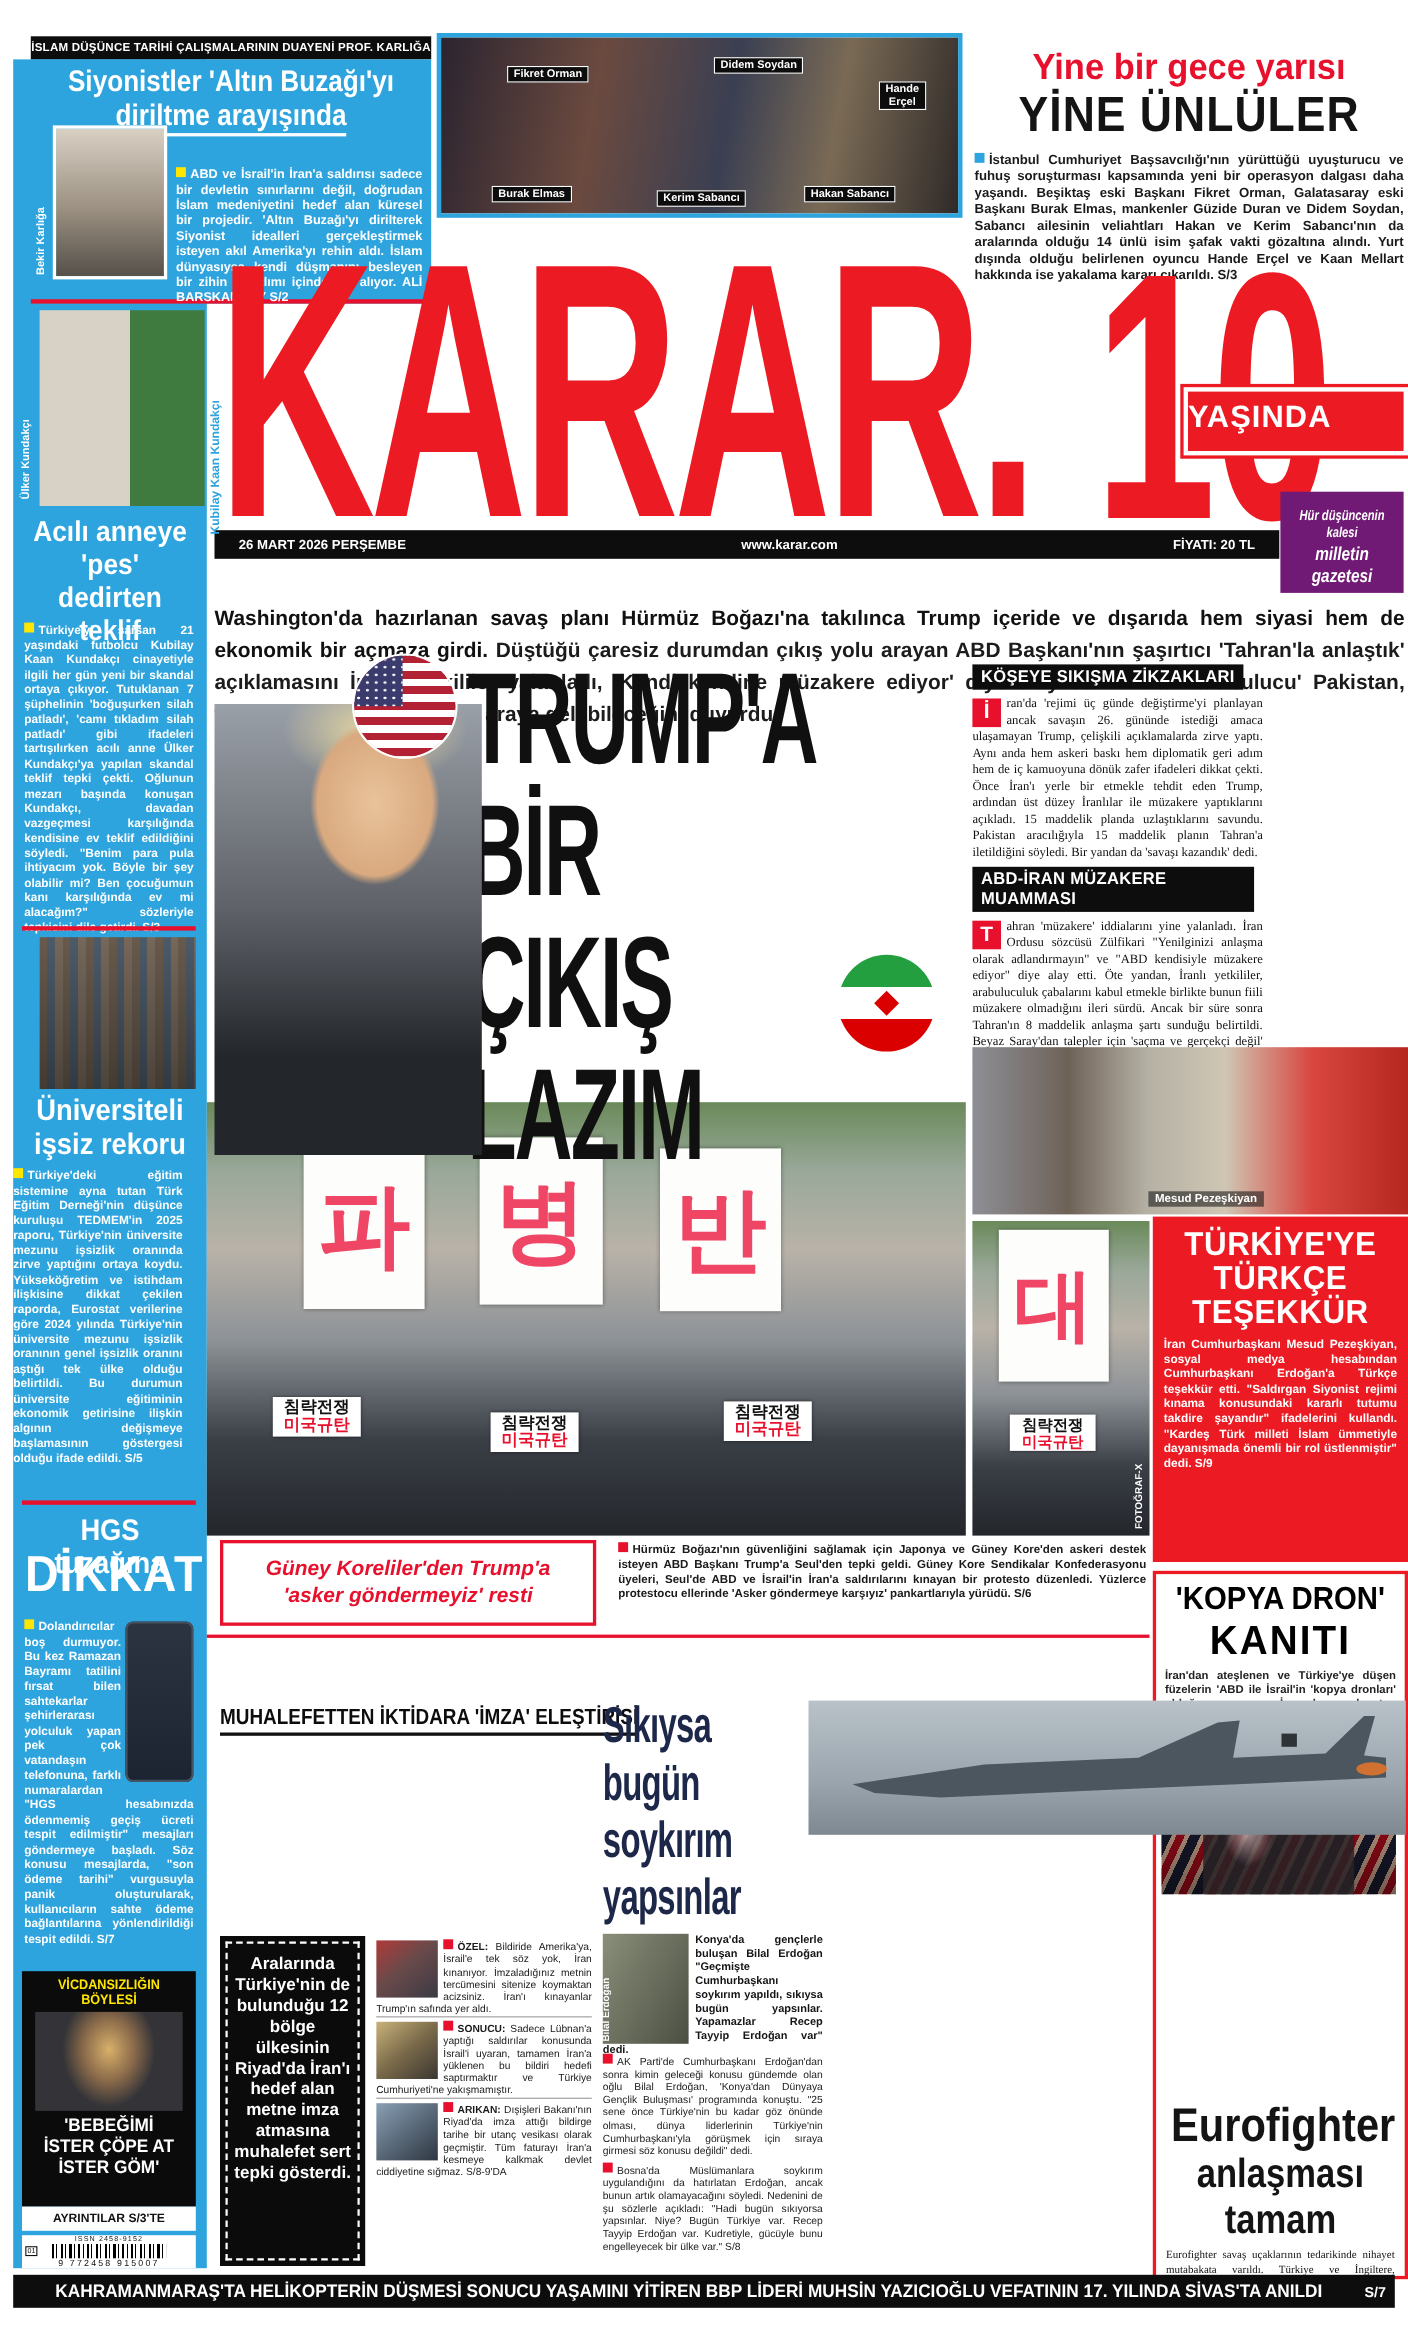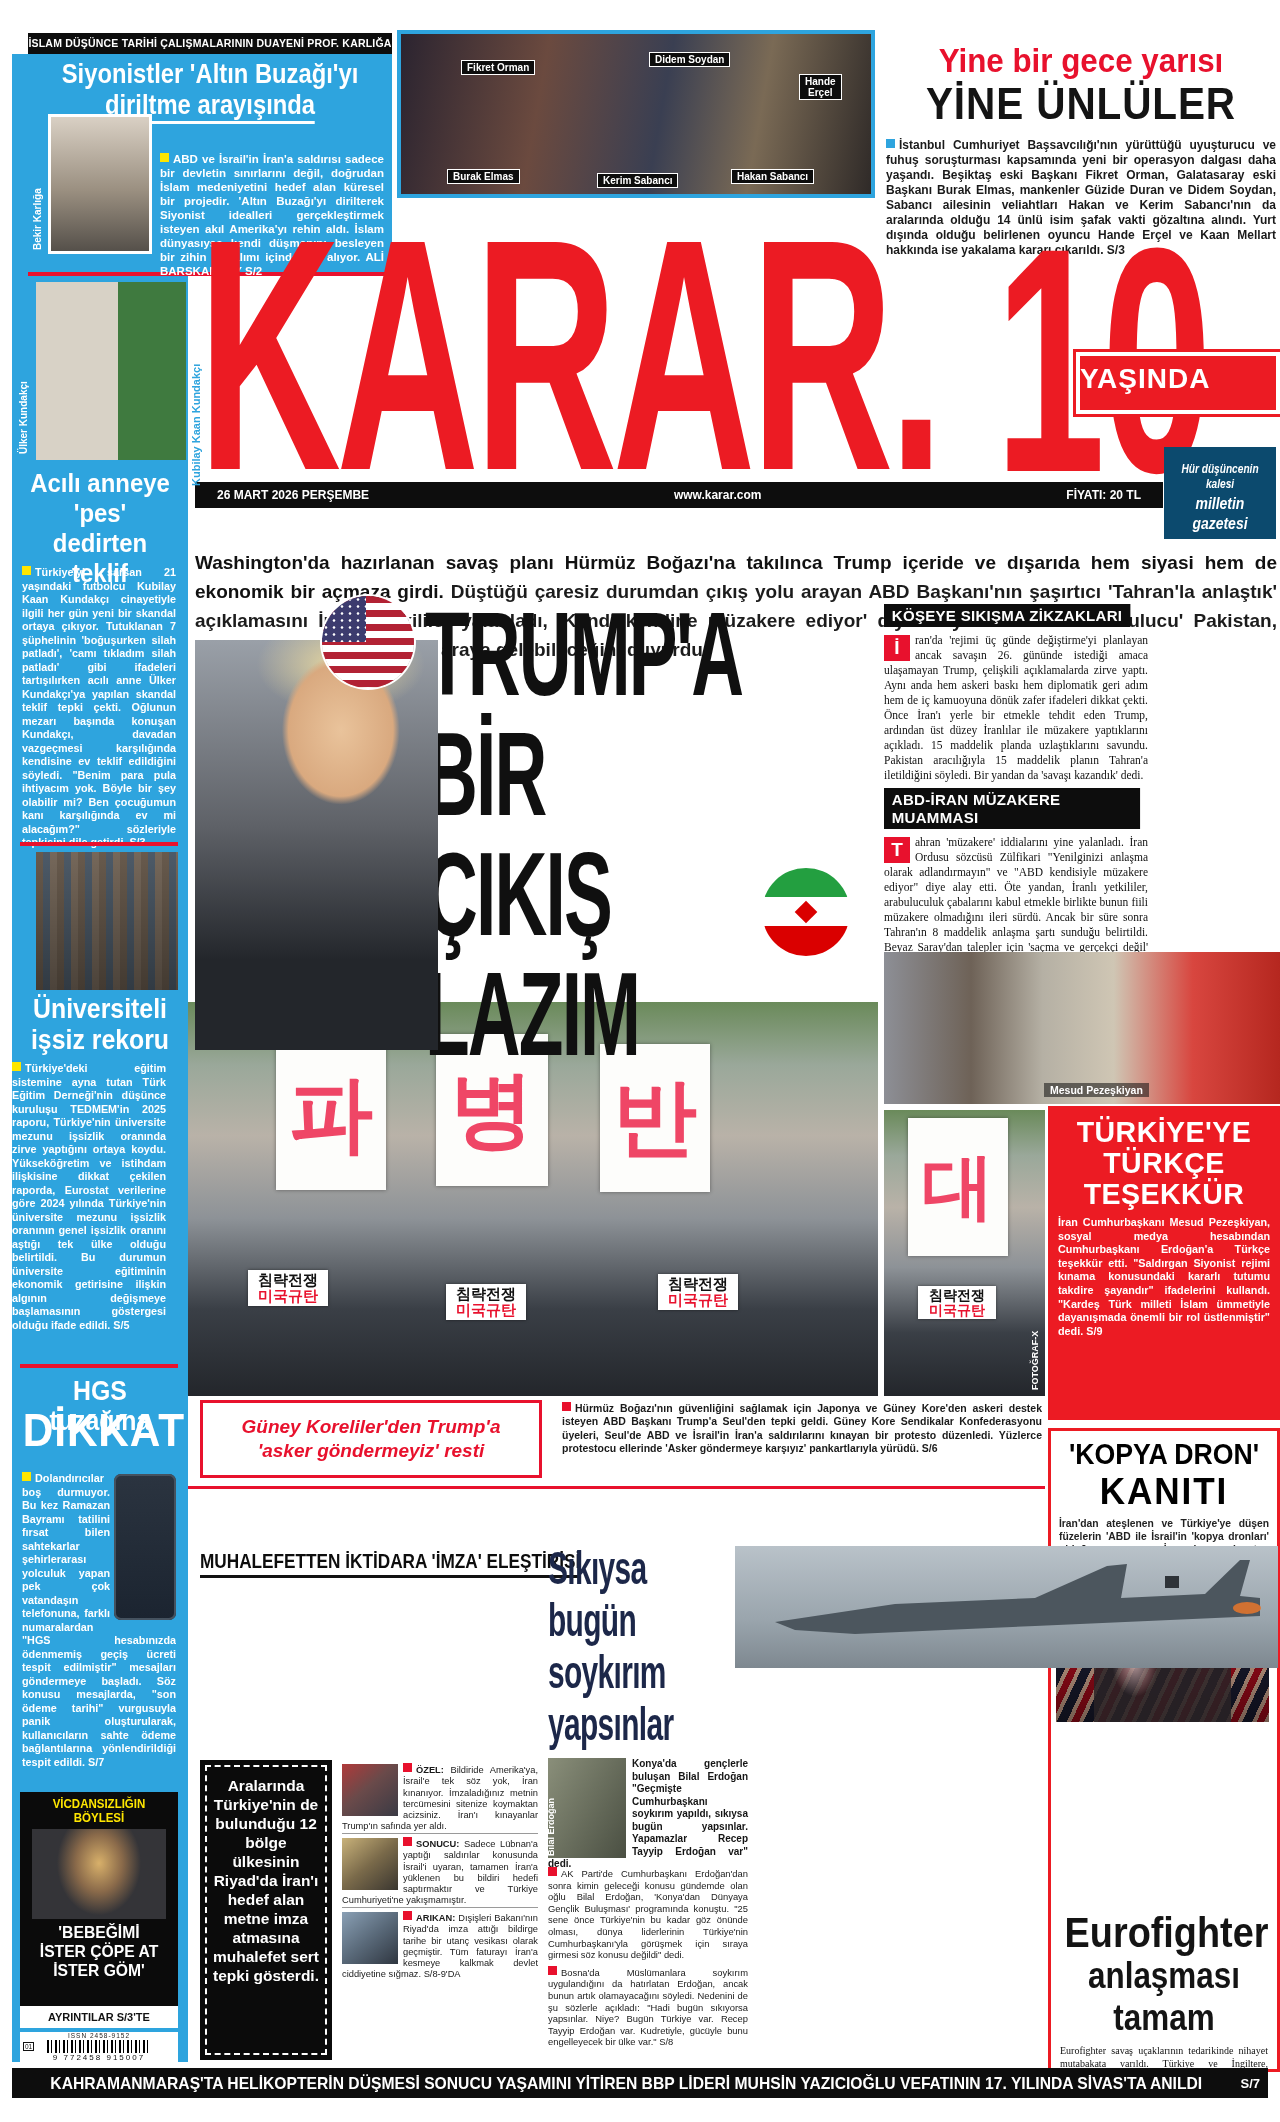--- a/index.html
+++ b/index.html
@@ -44,21 +44,21 @@
   .unl-body{margin-top:8px;font-size:12px;line-height:15px;font-weight:600;color:#1a1a1a;}
 
   
   .logo{left:198px;top:226px;font-size:330px;line-height:.78;font-weight:900;color:#ec1b23;
     letter-spacing:-8px;transform:scaleX(.6);}
   .ten{left:995px;top:236px;font-size:320px;line-height:.78;font-weight:900;color:#ec1b23;
     transform:scaleX(.62);letter-spacing:-6px;}
   .badge{left:1076px;top:352px;width:196px;height:54px;background:#ec1b23;border:4px solid #fff;
     box-shadow:0 0 0 3px #ec1b23;color:#fff;font-size:28px;font-weight:900;text-align:left;
     line-height:46px;letter-spacing:1px;}
-  .slogan{left:1164px;top:447px;width:112px;height:92px;background:#0c4a6e;color:#fff;
+  .slogan{left:1164px;top:447px;width:112px;height:92px;background:#701a75;color:#fff;
     text-align:center;padding-top:14px;box-sizing:border-box;}
   .slogan .s1{font-size:13px;font-weight:800;font-style:italic;transform:scaleX(.78);transform-origin:center;}
   .slogan .s2{font-size:17px;font-weight:800;font-style:italic;transform:scaleX(.82);transform-origin:center;margin-top:3px;}
   .datebar{left:195px;top:482px;width:968px;height:26px;background:#0d0d0d;color:#fff;
     display:flex;justify-content:space-between;align-items:center;padding:0 22px;box-sizing:border-box;
     font-size:12px;font-weight:700;}
   .lead{left:195px;top:548px;width:1082px;font-size:19px;line-height:29px;color:#111;}
   .lead b{font-weight:800;}
   .lead span{font-weight:700;color:#1c1c1c;}
 

